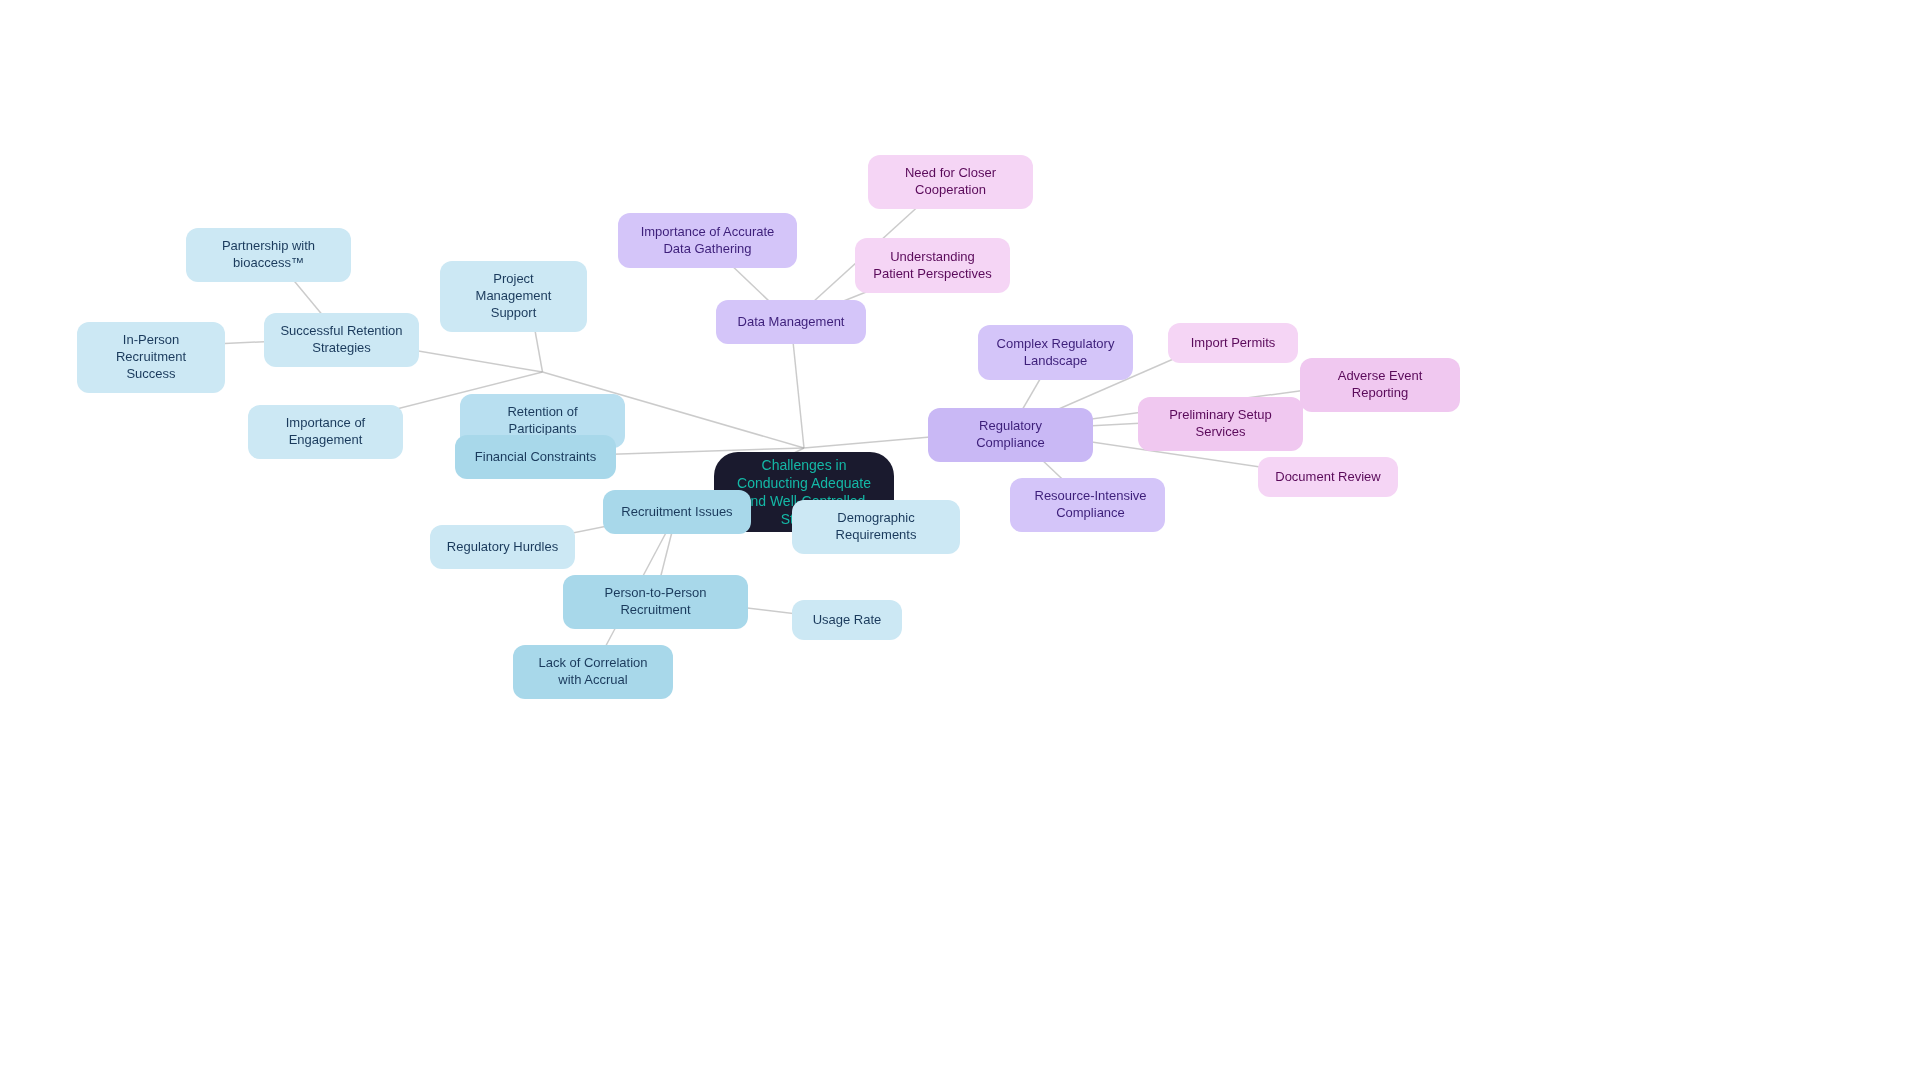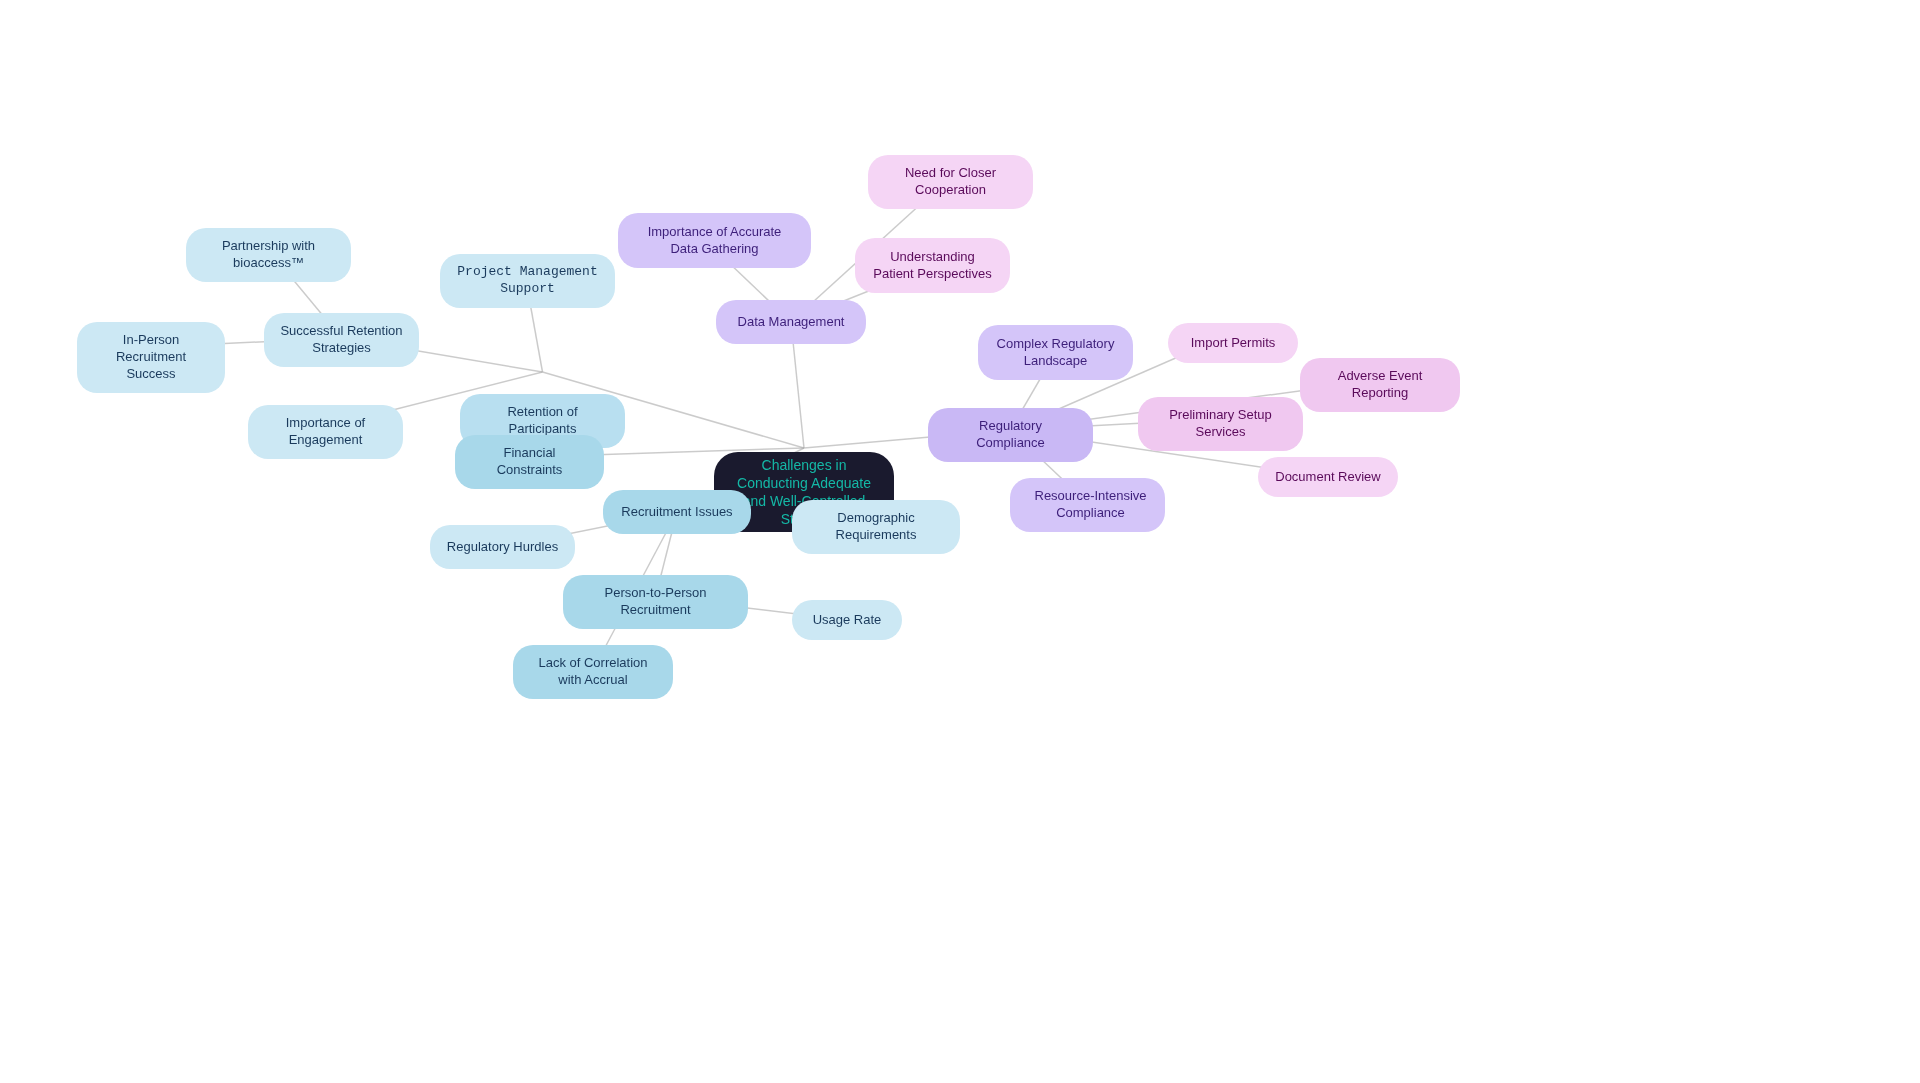--- a/index.html
+++ b/index.html
@@ -18,21 +18,21 @@
     }
     svg#connections {
       position: absolute;
       top: 0; left: 0;
       width: 1920px;
       height: 1083px;
       pointer-events: none;
     }
     .node {
       position: absolute;
-      border-radius: 20px;
+      border-radius: 12px;
       display: flex;
       align-items: center;
       justify-content: center;
       text-align: center;
       font-size: 13px;
       font-weight: 400;
       padding: 10px 16px;
       cursor: pointer;
       line-height: 1.3;
     }
@@ -101,36 +101,36 @@
       <line x1="804" y1="448" x2="529" y2="457" stroke="#aaaaaa" stroke-width="1.5" opacity="0.6"></line>
       <line x1="804" y1="448" x2="677" y2="512" stroke="#aaaaaa" stroke-width="1.5" opacity="0.6"></line>
       <line x1="677" y1="512" x2="876" y2="522" stroke="#aaaaaa" stroke-width="1.5" opacity="0.6"></line>
       <line x1="677" y1="512" x2="502.5" y2="547" stroke="#aaaaaa" stroke-width="1.5" opacity="0.6"></line>
       <line x1="677" y1="512" x2="655.5" y2="597" stroke="#aaaaaa" stroke-width="1.5" opacity="0.6"></line>
       <line x1="655.5" y1="597" x2="847" y2="620" stroke="#aaaaaa" stroke-width="1.5" opacity="0.6"></line>
       <line x1="677" y1="512" x2="593" y2="670" stroke="#aaaaaa" stroke-width="1.5" opacity="0.6"></line>
     </svg>
 <div class="node node-center" style="left: 714px; top: 408px; width: 180px; height: 80px;">Challenges in Conducting Adequate and Well-Controlled Studies</div>
     <div class="node node-purple-light" style="left: 716px; top: 300px; width: 150px; min-height: 44px;">Data Management</div>
-    <div class="node node-purple-light" style="left: 618px; top: 213px; width: 193px; min-height: 55px;">Importance of Accurate Data Gathering</div>
+    <div class="node node-purple-light" style="left: 618px; top: 213px; width: 179px; min-height: 55px;">Importance of Accurate Data Gathering</div>
     <div class="node node-pink-light" style="left: 868px; top: 155px; width: 165px; min-height: 44px;">Need for Closer Cooperation</div>
     <div class="node node-pink-light" style="left: 855px; top: 238px; width: 155px; min-height: 55px;">Understanding Patient Perspectives</div>
     <div class="node node-purple-mid" style="left: 928px; top: 408px; width: 165px; min-height: 44px;">Regulatory Compliance</div>
     <div class="node node-purple-light" style="left: 978px; top: 325px; width: 155px; min-height: 55px;">Complex Regulatory Landscape</div>
     <div class="node node-pink-light" style="left: 1168px; top: 323px; width: 130px; min-height: 40px;">Import Permits</div>
     <div class="node node-pink" style="left: 1300px; top: 358px; width: 160px; min-height: 44px;">Adverse Event Reporting</div>
     <div class="node node-pink" style="left: 1138px; top: 397px; width: 165px; min-height: 44px;">Preliminary Setup Services</div>
     <div class="node node-pink-light" style="left: 1258px; top: 457px; width: 140px; min-height: 40px;">Document Review</div>
     <div class="node node-purple-light" style="left: 1010px; top: 478px; width: 155px; min-height: 50px; padding-left: 22px;">Resource-Intensive Compliance</div>
     <div class="node node-blue-mid" style="left: 460px; top: 350px; width: 165px; min-height: 44px; margin-top: 44px;">Retention of Participants</div>
-    <div class="node node-blue" style="left: 440px; top: 254px; width: 175px; min-height: 44px; font-family: Liberation Mono, monospace;">Project Management Support</div>
+    <div class="node node-blue" style="left: 440px; top: 261px; width: 147px; min-height: 44px;">Project Management Support</div>
     <div class="node node-blue" style="left: 264px; top: 313px; width: 155px; min-height: 50px;">Successful Retention Strategies</div>
     <div class="node node-blue" style="left: 186px; top: 228px; width: 165px; min-height: 44px;">Partnership with bioaccess™</div>
     <div class="node node-blue" style="left: 77px; top: 322px; width: 148px; min-height: 50px;">In-Person Recruitment Success</div>
     <div class="node node-blue" style="left: 248px; top: 405px; width: 155px; min-height: 44px;">Importance of Engagement</div>
-    <div class="node node-teal" style="left: 455px; top: 435px; width: 149px; min-height: 44px;">Financial Constraints</div>
+    <div class="node node-teal" style="left: 455px; top: 435px; width: 161px; min-height: 44px;">Financial Constraints</div>
     <div class="node node-teal" style="left: 603px; top: 490px; width: 148px; min-height: 44px;">Recruitment Issues</div>
     <div class="node node-blue" style="left: 792px; top: 500px; width: 168px; min-height: 44px;">Demographic Requirements</div>
     <div class="node node-blue" style="left: 430px; top: 525px; width: 145px; min-height: 44px;">Regulatory Hurdles</div>
     <div class="node node-teal" style="left: 563px; top: 575px; width: 185px; min-height: 44px;">Person-to-Person Recruitment</div>
     <div class="node node-blue" style="left: 792px; top: 600px; width: 110px; min-height: 40px;">Usage Rate</div>
     <div class="node node-teal" style="left: 513px; top: 645px; width: 160px; min-height: 50px;">Lack of Correlation with Accrual</div>
   </div>
 
 </body></html>

